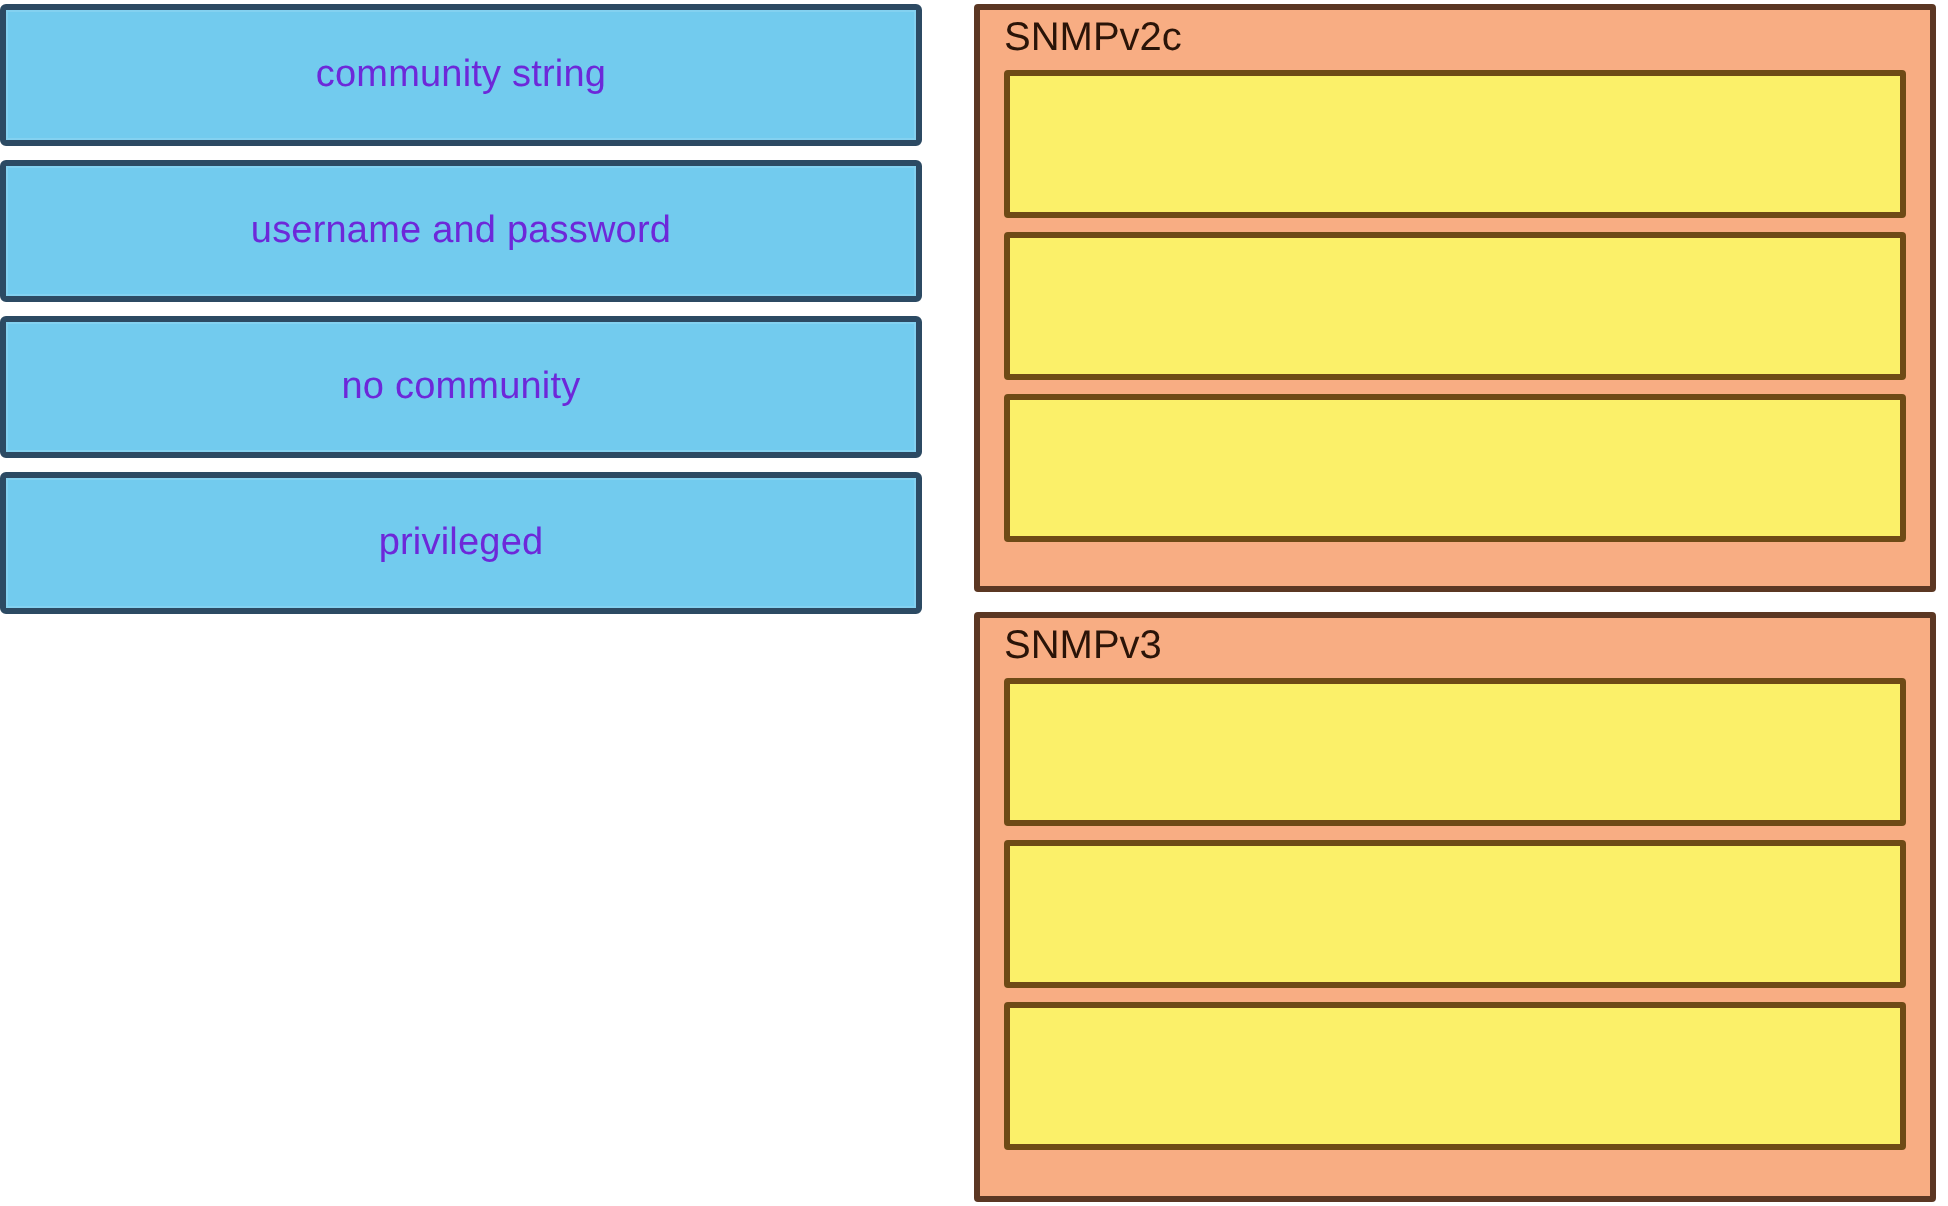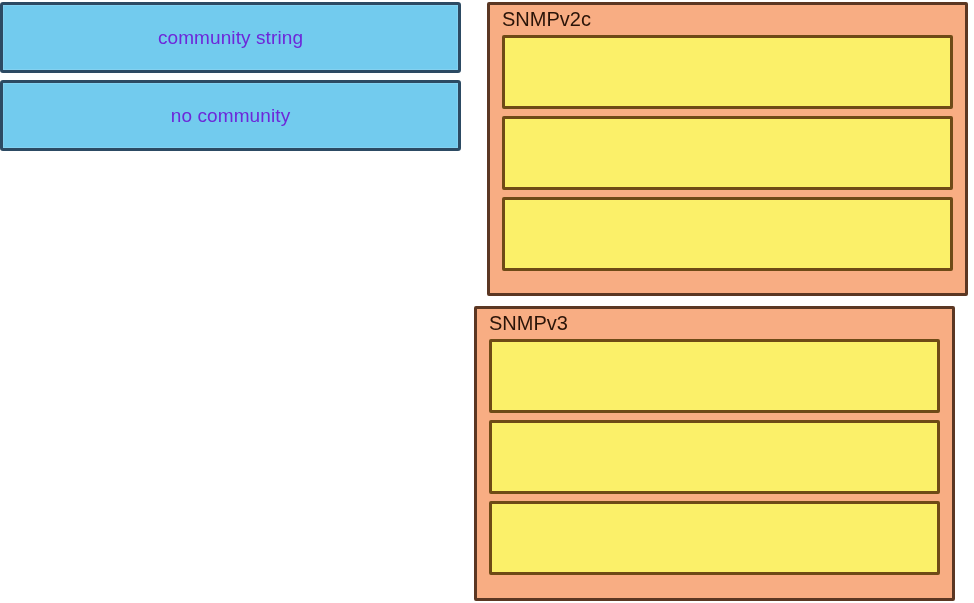--- a/index.html
+++ b/index.html
@@ -69,21 +69,21 @@
   }
 
   #panel-v2c {
     left: 487px;
     top: 2px;
     width: 481px;
     height: 294px;
   }
 
   #panel-v3 {
-    left: 474px;
+    left: 487px;
     top: 306px;
     width: 481px;
     height: 295px;
   }
 
   .panel-title {
     position: absolute;
     left: 12px;
     top: 3px;
     font-family: "Liberation Sans", sans-serif;
@@ -126,26 +126,32 @@
 <body>
 
 <div id="canvas">
 
   <div class="source-column">
 
     <div class="source-tile">
       <span class="source-tile-label">community string</span>
     </div>
 
+    <div class="source-tile">
+      <span class="source-tile-label">username and password</span>
+    </div>
 
 
     <div class="source-tile">
       <span class="source-tile-label">no community</span>
     </div>
 
+    <div class="source-tile">
+      <span class="source-tile-label">privileged</span>
+    </div>
 
 
   </div>
 
   <div class="target-panel" id="panel-v2c">
     <div class="panel-title">SNMPv2c</div>
     <div class="dropzone-stack">
       <div class="dropzone">
         <span class="dropzone-label"></span>
       </div>

